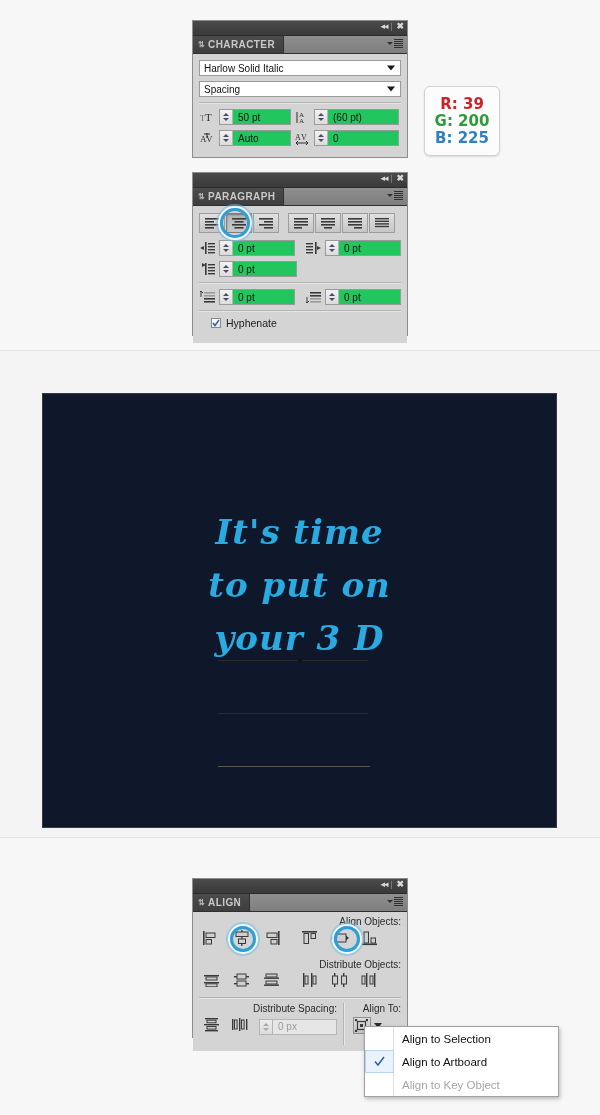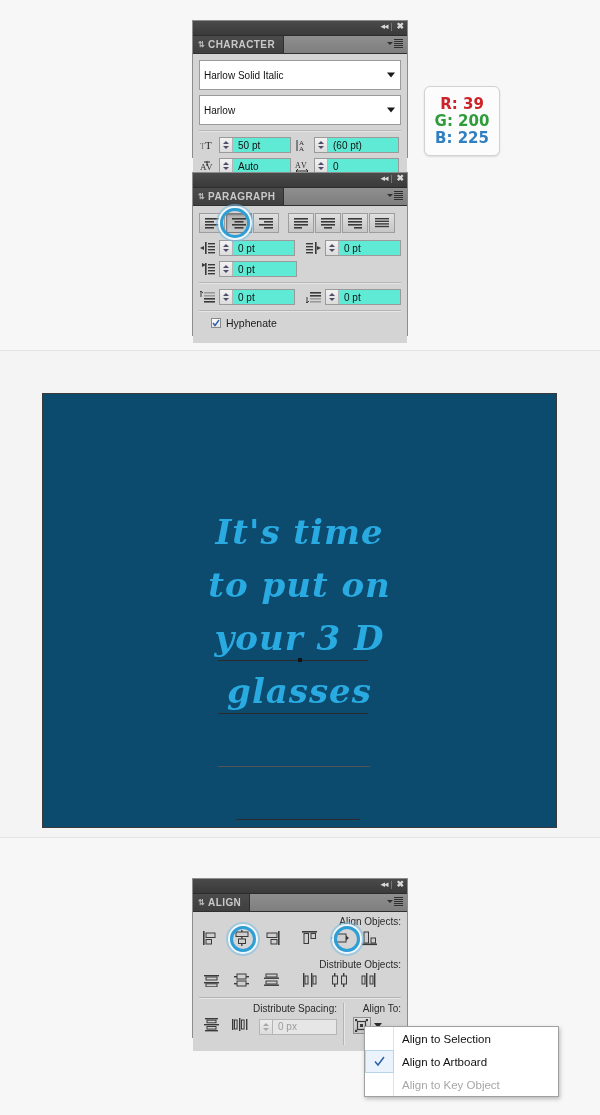--- a/index.html
+++ b/index.html
@@ -21,25 +21,25 @@
     letter-spacing:.4px;display:flex;align-items:center;padding:0 8px 0 5px;border-right:1px solid #2f2f2f;}
   .tab-grip{font-size:8px;margin-right:3px;color:#b9b9b9;}
   .panel-tabfill{flex:1;background:linear-gradient(#8f8f8f,#7e7e7e);position:relative;}
   .panel-menu{position:absolute;right:4px;top:3px;display:flex;align-items:center;gap:1px;}
   .pm-caret{width:0;height:0;border-left:3px solid transparent;border-right:3px solid transparent;border-top:3px solid #2f2f2f;}
   .pm-lines{display:flex;flex-direction:column;gap:1px;}
   .pm-lines i{display:block;width:9px;height:1px;background:#2f2f2f;}
   .panel-body{background:#d4d4d4;padding:6px;}
 
   
-  .combo{background:#fff;border:1px solid #9a9a9a;height:30px;display:flex;align-items:center;
+  .combo{background:#fff;border:1px solid #9a9a9a;height:16px;display:flex;align-items:center;
     font-size:10px;color:#111;padding-left:4px;box-sizing:border-box;position:relative;}
   .combo .caret{position:absolute;right:5px;top:50%;transform:translateY(-50%);
     width:0;height:0;border-left:4px solid transparent;border-right:4px solid transparent;border-top:5px solid #1a1a1a;}
-  .spinbox{display:flex;align-items:stretch;height:16px;border:1px solid #9a9a9a;background:#5eead4;box-sizing:border-box;}
+  .spinbox{display:flex;align-items:stretch;height:16px;border:1px solid #9a9a9a;background:#22c55e;box-sizing:border-box;}
   .spin-arrows{width:12px;background:linear-gradient(#f2f2f2,#dcdcdc);border-right:1px solid #b5b5b5;
     display:flex;flex-direction:column;align-items:center;justify-content:center;gap:2px;}
   .spin-arrows .up{width:0;height:0;border-left:3px solid transparent;border-right:3px solid transparent;border-bottom:3px solid #4c4c6a;}
   .spin-arrows .dn{width:0;height:0;border-left:3px solid transparent;border-right:3px solid transparent;border-top:3px solid #4c4c6a;}
   .spin-val{flex:1;font-size:10px;color:#111;display:flex;align-items:center;padding-left:5px;}
   .spin-val.dim{color:#9b9b9b;}
   .has-caret{position:relative;padding-right:14px;}
   .ctl-icon{width:17px;display:flex;align-items:center;justify-content:center;flex:none;}
   .row{display:flex;align-items:center;}
 
@@ -53,21 +53,21 @@
   .sect-label{font-size:10px;color:#2a2a2a;margin:0 0 3px 1px;}
   .hr{height:1px;background:#b4b4b4;border-bottom:1px solid #e6e6e6;margin:5px 0;}
 
   .chk{width:10px;height:10px;border:1px solid #8a8a8a;background:linear-gradient(#fdfdfd,#e4e4e4);
     display:flex;align-items:center;justify-content:center;box-sizing:border-box;}
   .chk svg{display:block;}
 
   
   #canvas-band{position:absolute;left:0;top:350px;width:600px;height:488px;background:#f4f4f4;
     border-top:1px solid #e3e3e3;border-bottom:1px solid #e3e3e3;box-sizing:border-box;}
-  #artboard{position:absolute;left:42px;top:42px;width:515px;height:435px;background:#0c4a6e;border:1px solid #3a3a3a;box-sizing:border-box;}
+  #artboard{position:absolute;left:42px;top:42px;width:515px;height:435px;background:#0f172a;border:1px solid #3a3a3a;box-sizing:border-box;}
 
   .art-line{position:absolute;left:0;width:100%;text-align:center;}
   .art-text{font-family:"DejaVu Serif", serif;font-style:italic;font-weight:bold;
     font-size:34px;color:#29aae1;letter-spacing:1px;display:inline-block;position:relative;}
   .rule{position:absolute;height:1px;background:#2a2a2a;}
   .anchor{position:absolute;width:4px;height:4px;background:#111;}
 
   
   #align-menu{position:absolute;left:364px;top:1026px;width:195px;background:#fff;
     border:1px solid #a0a0a0;box-shadow:1px 2px 4px rgba(0,0,0,.25);box-sizing:border-box;}
@@ -114,21 +114,21 @@
     </div>
   </div>
   <div class="panel-body">
 
     <div class="combo" style="width:202px;">
       <span>Harlow Solid Italic</span>
       <span class="caret"></span>
     </div>
 
     <div class="combo" style="width:202px;margin-top:5px;">
-      <span>Harlow</span>
+      <span>Spacing</span>
       <span class="caret"></span>
     </div>
 
     <div class="hr"></div>
 
     <div class="row" style="gap:3px;">
       <span class="ctl-icon">
         <svg width="15" height="12">
             <text x="0" y="10" font-size="8" font-family="Liberation Serif, serif" fill="#6b6b6b">T</text>
             <text x="5" y="10" font-size="11" font-family="Liberation Serif, serif" fill="#2c2c2c">T</text>
@@ -433,24 +433,20 @@
     <div class="art-line" style="top:171px;">
       <span class="art-text">to put on</span>
       <div class="rule" style="left:175px;top:148px;width:150px;"></div>
     </div>
 
     <div class="art-line" style="top:224px;">
       <span class="art-text">your 3 D</span>
       <div class="rule" style="left:175px;top:148px;width:152px;background:#555;"></div>
     </div>
 
-    <div class="art-line" style="top:277px;">
-      <span class="art-text">glasses</span>
-      <div class="rule" style="left:193px;top:148px;width:124px;"></div>
-    </div>
 
   </div>
 </div>
 
 <div class="panel" id="align-panel" style="left:192px;top:878px;width:216px;height:160px;">
   <div class="panel-titlebar">
     <div class="tb-btns">
       <span class="tb-collapse">◂◂</span>
       <span class="tb-sep"></span>
       <span class="tb-close">✖</span>

